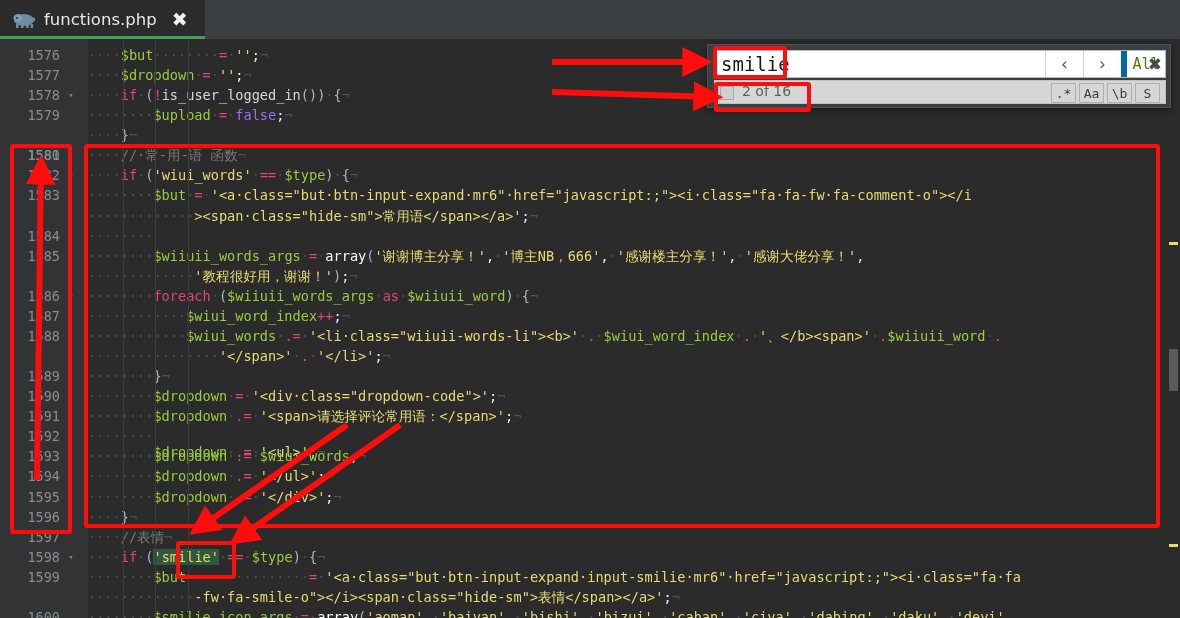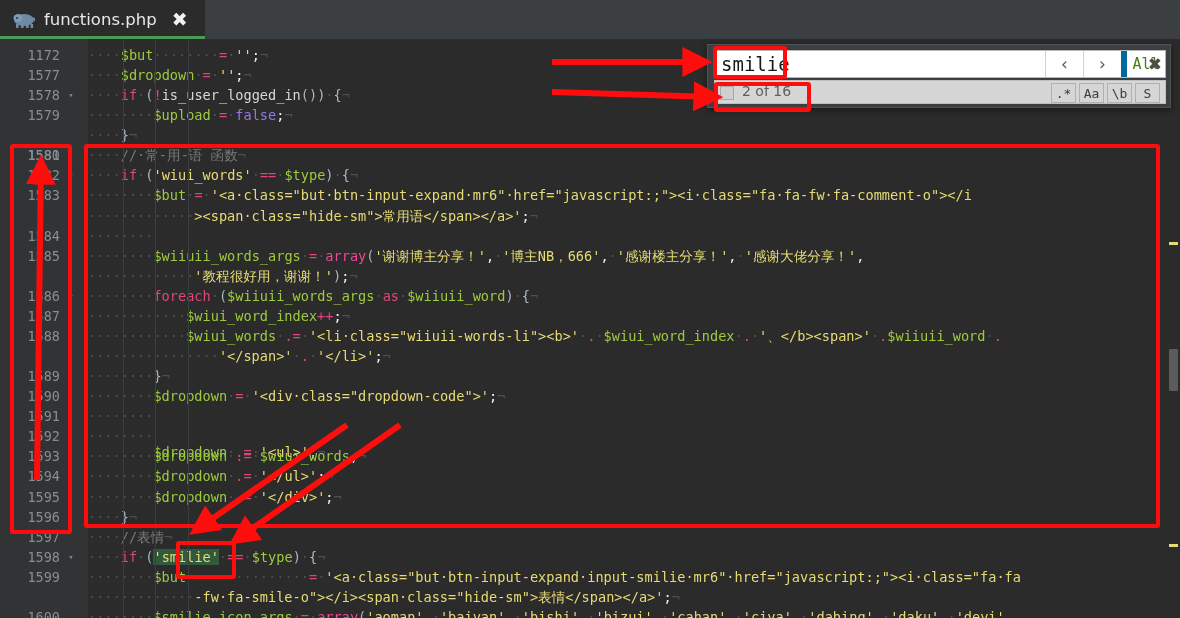--- a/index.html
+++ b/index.html
@@ -63,21 +63,21 @@
     font-family:"DejaVu Sans Mono","Liberation Mono",monospace;
     font-size:13.6px; letter-spacing:0px;
   }
   
   .t-var   { color:#9ccc3e; }
   .t-kw    { color:#e0457b; }
   .t-str   { color:#e7db74; }
   .t-num   { color:#9775f0; }
   .t-cmt   { color:#77787a; }
   .t-punct { color:#f0f0f0; }
-  .t-fn    { color:#ec4899; }
+  .t-fn    { color:#ffffff; }
   .t-white { color:#4d4f50; }
   .t-pilcrow { color:#4d4f50; }
   .t-brace { color:#a9b7c6; }
   .t-plain { color:#d8d8d8; }
   .t-hl    { background:#32593d; color:#e7db74; }
 
   
   .iguide { position:absolute; width:1px; background:#3b3e40; }
 
   
@@ -172,21 +172,21 @@
         </svg>
       </span>
       <span class="tab-title">functions.php</span>
       <span class="tab-close">✖</span>
       <div class="tab-underline"></div>
     </div>
   </div>
 
   <div class="editor">
     <div class="gutter" id="gutter">
-        <div class="gutter-ln" style="top: 8px;">1172</div>
+        <div class="gutter-ln" style="top: 8px;">1576</div>
         <div class="gutter-ln" style="top: 28.07px;">1577</div>
         <div class="gutter-ln" style="top: 48.14px;">1578</div>
         <div class="fold" style="top: 51.14px;">▾</div>
         <div class="gutter-ln" style="top: 68.21px;">1579</div>
         <div class="gutter-ln" style="top: 88.28px; margin-top: 20px;">1580</div>
         <div class="gutter-ln" style="top: 108.35px;">1581</div>
         <div class="gutter-ln" style="top: 128.42px;">1582</div>
         <div class="fold" style="top: 131.42px;">▾</div>
         <div class="gutter-ln" style="top: 148.49px;">1583</div>
         <div class="gutter-ln" style="top: 188.63px;">1584</div>
@@ -238,20 +238,21 @@
         <div class="cline" style="top: 268.91px; left: 98.16px;"><span class="t-var">$wiui_word_index</span><span class="t-kw">++</span><span class="t-punct">;</span><span class="t-pilcrow">¬</span></div>
         <div class="cline t-white" style="top: 268.91px; left: 0px;">············</div>
         <div class="cline" style="top: 288.98px; left: 98.16px;"><span class="t-var">$wiui_words</span><span class="t-white">·</span><span class="t-kw">.=</span><span class="t-white">·</span><span class="t-str">'&lt;li·class="wiiuii-words-li"&gt;&lt;b&gt;'</span><span class="t-white">·</span><span class="t-kw">.</span><span class="t-white">·</span><span class="t-var">$wiui_word_index</span><span class="t-white">·</span><span class="t-kw">.</span><span class="t-white">·</span><span class="t-str">'、&lt;/b&gt;&lt;span&gt;'</span><span class="t-white">·</span><span class="t-kw">.</span><span class="t-var">$wiiuii_word</span><span class="t-white">·</span><span class="t-kw">.</span></div>
         <div class="cline t-white" style="top: 288.98px; left: 0px;">············</div>
         <div class="cline" style="top: 309.05px; left: 130.88px;"><span class="t-str">'&lt;/span&gt;'</span><span class="t-white">·</span><span class="t-kw">.</span><span class="t-white">·</span><span class="t-str">'&lt;/li&gt;'</span><span class="t-punct">;</span><span class="t-pilcrow">¬</span></div>
         <div class="cline t-white" style="top: 309.05px; left: 0px;">················</div>
         <div class="cline" style="top: 329.12px; left: 65.44px;"><span class="t-brace">}</span><span class="t-pilcrow">¬</span></div>
         <div class="cline t-white" style="top: 329.12px; left: 0px;">········</div>
         <div class="cline" style="top: 349.19px; left: 65.44px;"><span class="t-var">$dropdown</span><span class="t-white">·</span><span class="t-kw">=</span><span class="t-white">·</span><span class="t-str">'&lt;div·class="dropdown-code"&gt;'</span><span class="t-punct">;</span><span class="t-pilcrow">¬</span></div>
         <div class="cline t-white" style="top: 349.19px; left: 0px;">········</div>
+        <div class="cline" style="top: 369.26px; left: 65.44px;"><span class="t-var">$dropdown</span><span class="t-white">·</span><span class="t-kw">.=</span><span class="t-white">·</span><span class="t-str">'&lt;span&gt;请选择评论常用语：&lt;/span&gt;'</span><span class="t-punct">;</span><span class="t-pilcrow">¬</span></div>
         <div class="cline t-white" style="top: 369.26px; left: 0px;">········</div>
         <div class="cline" style="top: 389.33px; left: 65.44px; margin-top: 16px;"><span class="t-var">$dropdown</span><span class="t-white">·</span><span class="t-kw">.=</span><span class="t-white">·</span><span class="t-str">'&lt;ul&gt;'</span><span class="t-punct">;</span><span class="t-pilcrow">¬</span></div>
         <div class="cline t-white" style="top: 389.33px; left: 0px;">········</div>
         <div class="cline" style="top: 409.4px; left: 65.44px;"><span class="t-var">$dropdown</span><span class="t-white">·</span><span class="t-kw">.=</span><span class="t-white">·</span><span class="t-var">$wiui_words</span><span class="t-punct">;</span><span class="t-pilcrow">¬</span></div>
         <div class="cline t-white" style="top: 409.4px; left: 0px;">········</div>
         <div class="cline" style="top: 429.47px; left: 65.44px;"><span class="t-var">$dropdown</span><span class="t-white">·</span><span class="t-kw">.=</span><span class="t-white">·</span><span class="t-str">'&lt;/ul&gt;'</span><span class="t-punct">;</span><span class="t-pilcrow">¬</span></div>
         <div class="cline t-white" style="top: 429.47px; left: 0px;">········</div>
         <div class="cline" style="top: 449.54px; left: 65.44px;"><span class="t-var">$dropdown</span><span class="t-white">·</span><span class="t-kw">.=</span><span class="t-white">·</span><span class="t-str">'&lt;/div&gt;'</span><span class="t-punct">;</span><span class="t-pilcrow">¬</span></div>
         <div class="cline t-white" style="top: 449.54px; left: 0px;">········</div>
         <div class="cline" style="top: 469.61px; left: 32.72px;"><span class="t-brace">}</span><span class="t-pilcrow">¬</span></div>

